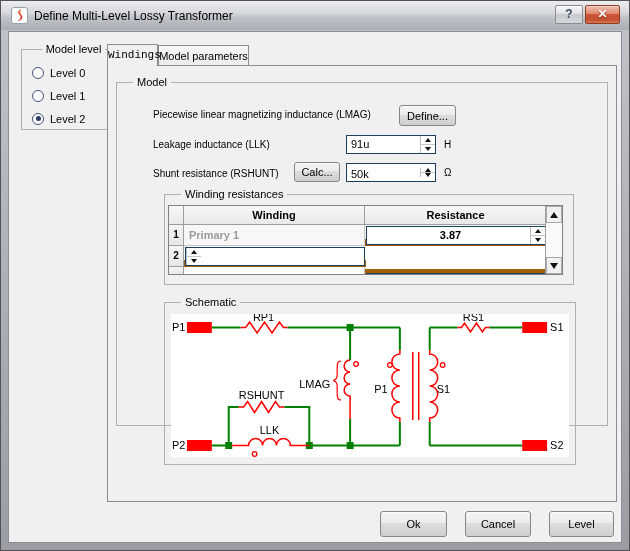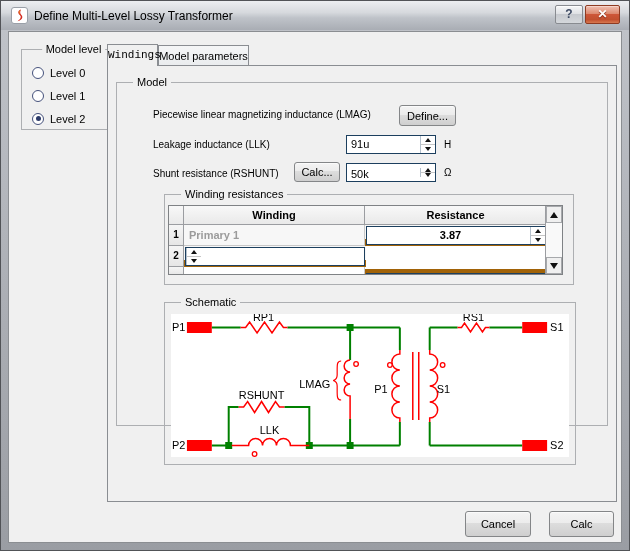--- a/index.html
+++ b/index.html
@@ -290,18 +290,19 @@
           <text x="93" y="7" text-anchor="middle">RP1</text>
           <text x="304" y="7" text-anchor="middle">RS1</text>
           <text x="91" y="85" text-anchor="middle">RSHUNT</text>
           <text x="99" y="120" text-anchor="middle">LLK</text>
           <text x="160" y="74" text-anchor="end">LMAG</text>
           <text x="211" y="79" text-anchor="middle">P1</text>
           <text x="267" y="79">S1</text>
         </svg>
       </div>
 
+      <div class="btn" style="left:371px; top:479px; width:67px; height:26px; padding-top:6px;">Ok</div>
       <div class="btn" style="left:456px; top:479px; width:66px; height:26px; padding-top:6px;">Cancel</div>
-      <div class="btn" style="left:540px; top:479px; width:65px; height:26px; padding-top:6px;">Calc</div>
+      <div class="btn" style="left:540px; top:479px; width:65px; height:26px; padding-top:6px;">Level</div>
 
     </div>
   </div>
 </div>
 
 </body></html>

